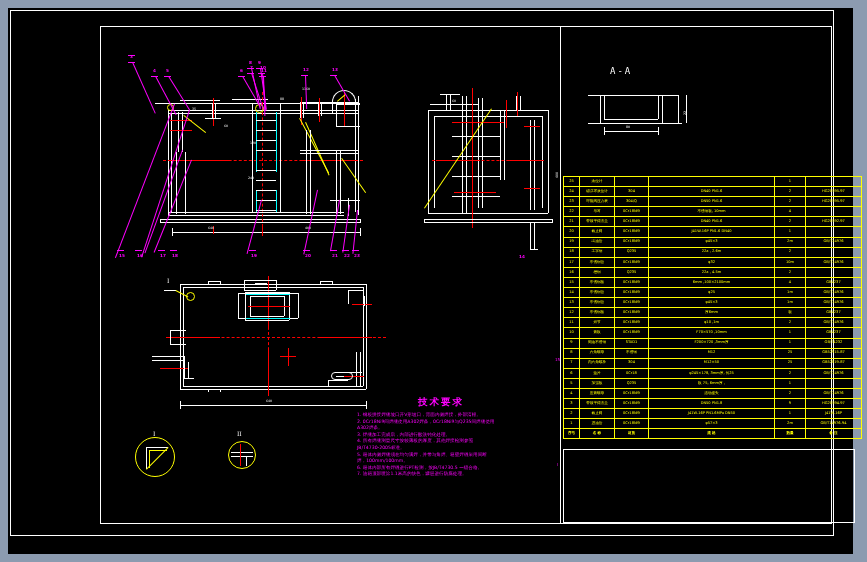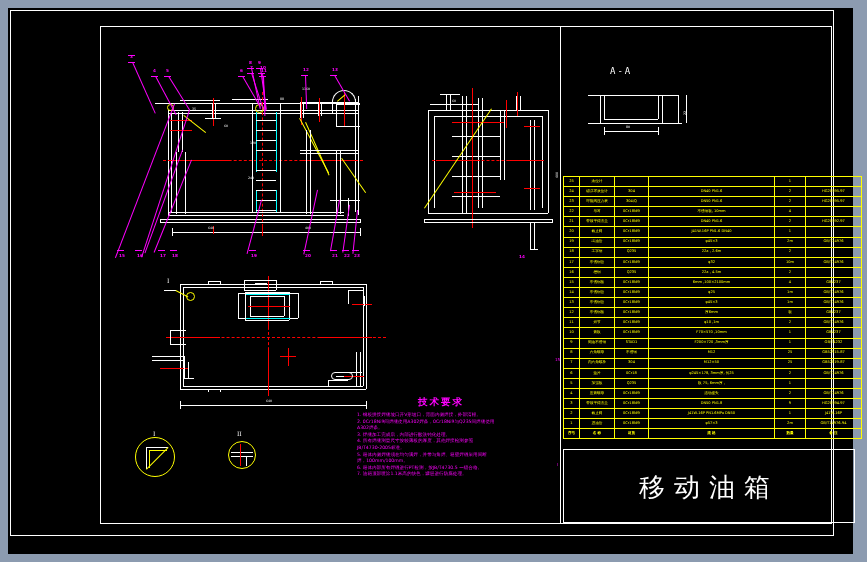--- a/index.html
+++ b/index.html
@@ -669,15 +669,14 @@
           <td class="c1">名    称</td>
           <td class="c2">材质</td>
           <td class="c3">规          格</td>
           <td class="c4">数量</td>
           <td class="c5">备    注</td>
         </tr>
       </tbody>
   </table>
 
   <div class="titleblock"></div>
-  <div class="maintitle">移动油箱</div>
 
 </div>
 
 </body></html>

